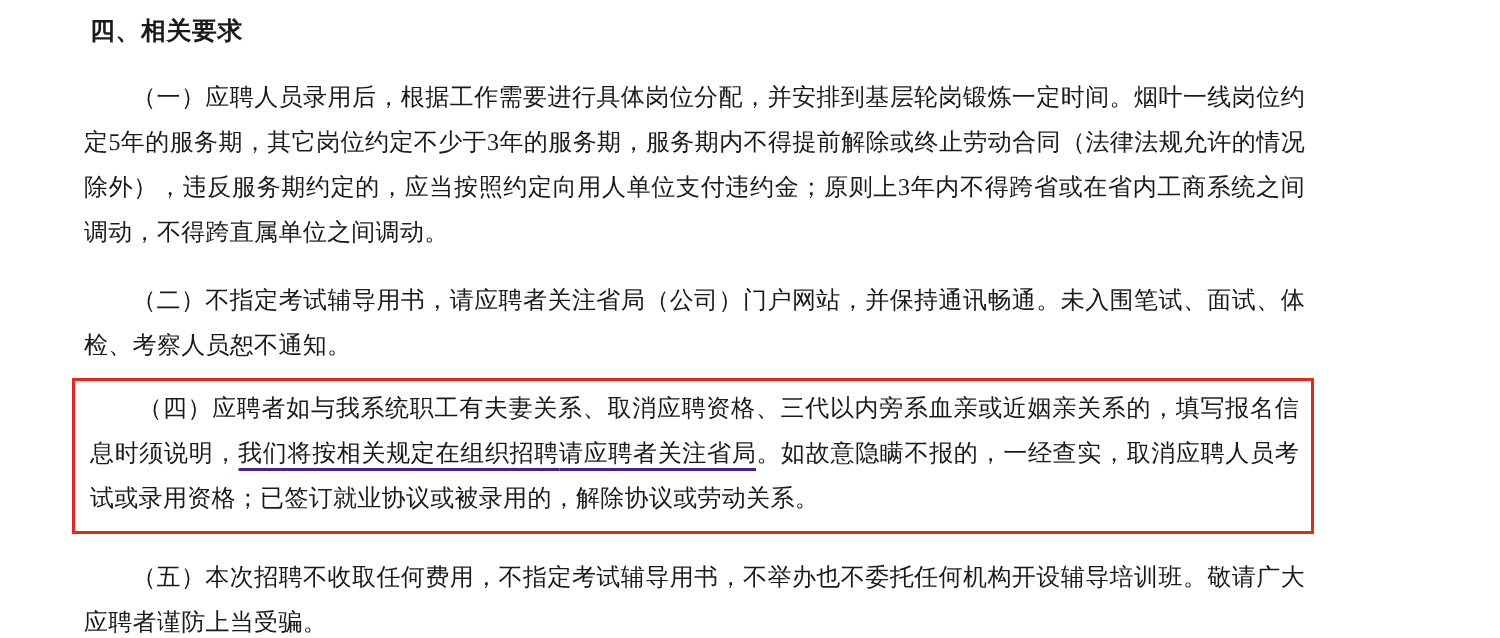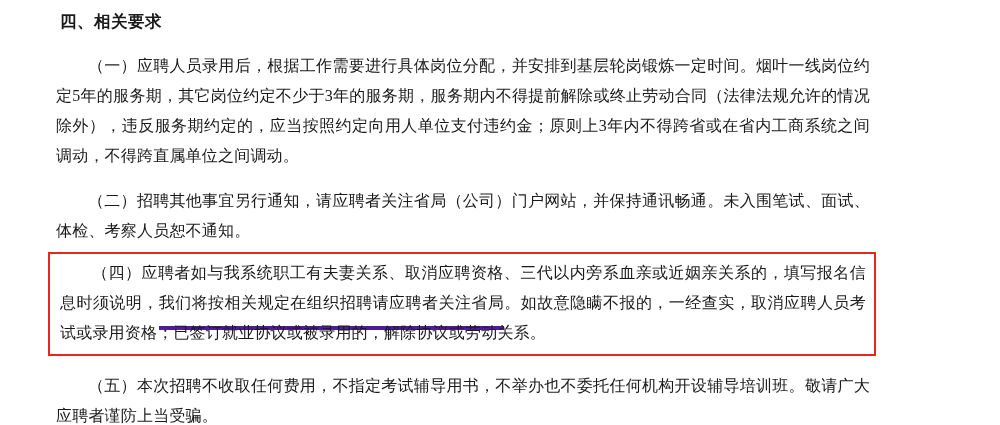--- a/index.html
+++ b/index.html
@@ -52,34 +52,34 @@
     bottom: 0;
     border: 2px solid #e8271c;
     pointer-events: none;
     box-sizing: border-box;
   }
   .highlight-wrap .para {
     margin: 0;
     padding: 6px 14px 8px 14px;
   }
   .u-red {
-    border-bottom: 4px solid #4c1d95;
-    padding-bottom: 15px;
+    border-bottom: 2px solid #4c1d95;
+    padding-bottom: 1px;
   }
 </style>
 </head>
 <body>
 
 <div class="page">
 
   <h2 class="section-title">四、相关要求</h2>
 
   <p class="para">（一）应聘人员录用后，根据工作需要进行具体岗位分配，并安排到基层轮岗锻炼一定时间。烟叶一线岗位约定5年的服务期，其它岗位约定不少于3年的服务期，服务期内不得提前解除或终止劳动合同（法律法规允许的情况除外），违反服务期约定的，应当按照约定向用人单位支付违约金；原则上3年内不得跨省或在省内工商系统之间调动，不得跨直属单位之间调动。</p>
 
-  <p class="para">（二）招聘其他事宜另行通知，请应聘者关注省局（公司）门户网站，并保持通讯畅通。未入围笔试、面试、体检、考察人员恕不通知。</p>
+  <p class="para">（二）不指定考试辅导用书，请应聘者关注省局（公司）门户网站，并保持通讯畅通。未入围笔试、面试、体检、考察人员恕不通知。</p>
 
 
   <div class="highlight-wrap">
     <div class="highlight-box"></div>
     <p class="para"><span>（四）应聘者如与我系统职工有夫妻关系、取消应聘资格、三代以内旁系血亲或近姻亲关系的，填写报名信息时须说明，</span><span class="u-red">我们将按相关规定在组织招聘</span><span class="u-red">请应聘者关注省局</span><span>。如故意隐瞒不报的，一经查实，取消应聘人员考试或录用资格；已签订就业协议或被录用的，解除协议或劳动关系。</span></p>
   </div>
 
   <p class="para">（五）本次招聘不收取任何费用，不指定考试辅导用书，不举办也不委托任何机构开设辅导培训班。敬请广大应聘者谨防上当受骗。</p>
 
 </div>

